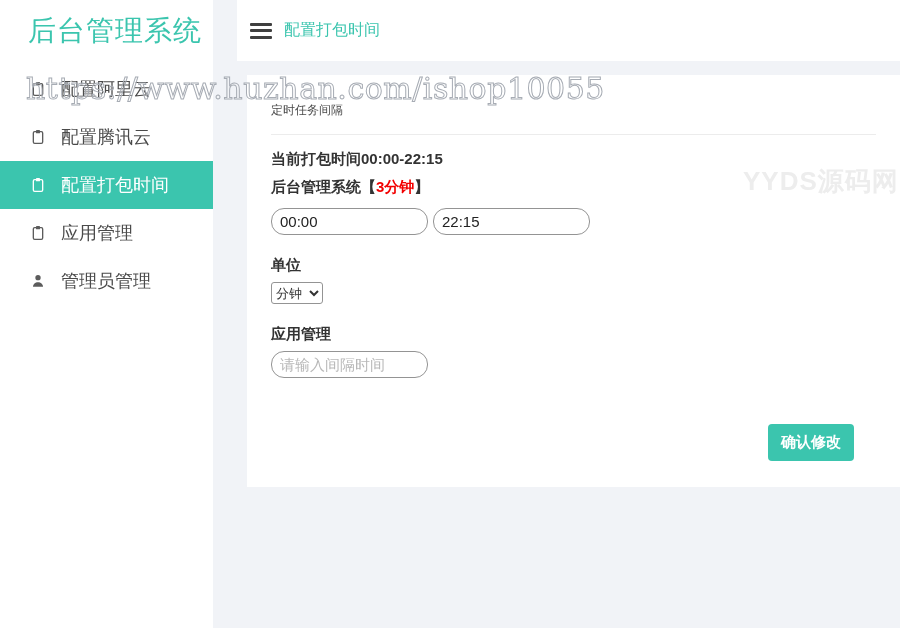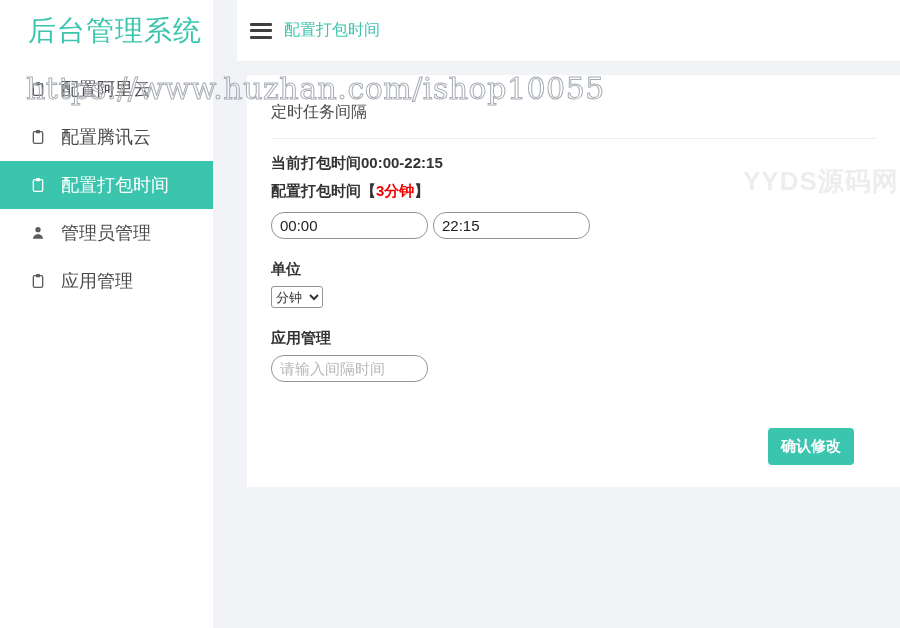--- a/index.html
+++ b/index.html
@@ -67,21 +67,21 @@
 
   
   .card {
     position: absolute; left: 247px; top: 75px;
     width: 653px; height: 412px;
     background: #ffffff;
     padding: 27px 24px 0 24px;
   }
   .card-title {
     margin: 0;
-    font-size: 16px; font-weight: 400; color: #4a4a4a;
+    font-size: 12px; font-weight: 400; color: #4a4a4a;
     padding-bottom: 15px;
     border-bottom: 1px solid #ececec;
   }
   .current-lines { margin-top: 10px; font-size: 15px; font-weight: 700; line-height: 28px; color: #333; }
   .danger-text { color: var(--danger, #f20000); }
 
   .field-label { margin-top: 21px; font-size: 15px; font-weight: 700; color: #333; }
   .inputs-row { margin-top: 7px; display: flex; }
   .text-input {
     width: 157px; height: 27px;
@@ -171,55 +171,55 @@
             <rect x="5" y="4" width="14" height="17.5" rx="2" fill="none" stroke="currentColor" stroke-width="2"></rect>
             <rect x="9" y="1.5" width="6" height="5" rx="1" fill="currentColor"></rect>
           </svg>
       </span>
       <span>配置打包时间</span>
     </div>
 
     <div class="nav-item">
       <span class="icon">
         <svg viewBox="0 0 24 24">
+            <rect x="5" y="4" width="14" height="17.5" rx="2" fill="none" stroke="currentColor" stroke-width="2"></rect>
+            <rect x="9" y="1.5" width="6" height="5" rx="1" fill="currentColor"></rect>
+          </svg>
+      </span>
+      <span>应用管理</span>
+    </div>
+
+    <div class="nav-item">
+      <span class="icon">
+        <svg viewBox="0 0 24 24">
             <circle cx="12" cy="7" r="4" fill="currentColor"></circle>
             <path d="M4.5 20.5c0-4.1 3.4-6.8 7.5-6.8s7.5 2.7 7.5 6.8z" fill="currentColor"></path>
           </svg>
       </span>
       <span>管理员管理</span>
-    </div>
-
-    <div class="nav-item">
-      <span class="icon">
-        <svg viewBox="0 0 24 24">
-            <rect x="5" y="4" width="14" height="17.5" rx="2" fill="none" stroke="currentColor" stroke-width="2"></rect>
-            <rect x="9" y="1.5" width="6" height="5" rx="1" fill="currentColor"></rect>
-          </svg>
-      </span>
-      <span>应用管理</span>
     </div>
 
   </nav>
 </aside>
 
 <header class="topbar">
   <div class="hamburger">
     <span></span>
       <span></span>
       <span></span>
   </div>
   <div class="topbar-title">配置打包时间</div>
 </header>
 
 <section class="card">
   <h2 class="card-title">定时任务间隔</h2>
 
   <div class="current-lines">
     <div>当前打包时间00:00-22:15</div>
-    <div><span>配置打包时间【</span><span class="danger-text">3分钟</span><span>】</span></div>
+    <div><span>后台管理系统【</span><span class="danger-text">3分钟</span><span>】</span></div>
   </div>
 
   <div class="inputs-row">
     <input class="text-input time-start" type="text" value="00:00" style="">
     <input class="text-input time-end" type="text" value="22:15" style="">
   </div>
 
   <div class="field-label">单位</div>
   <select class="unit-select">
     <option>分钟</option>

